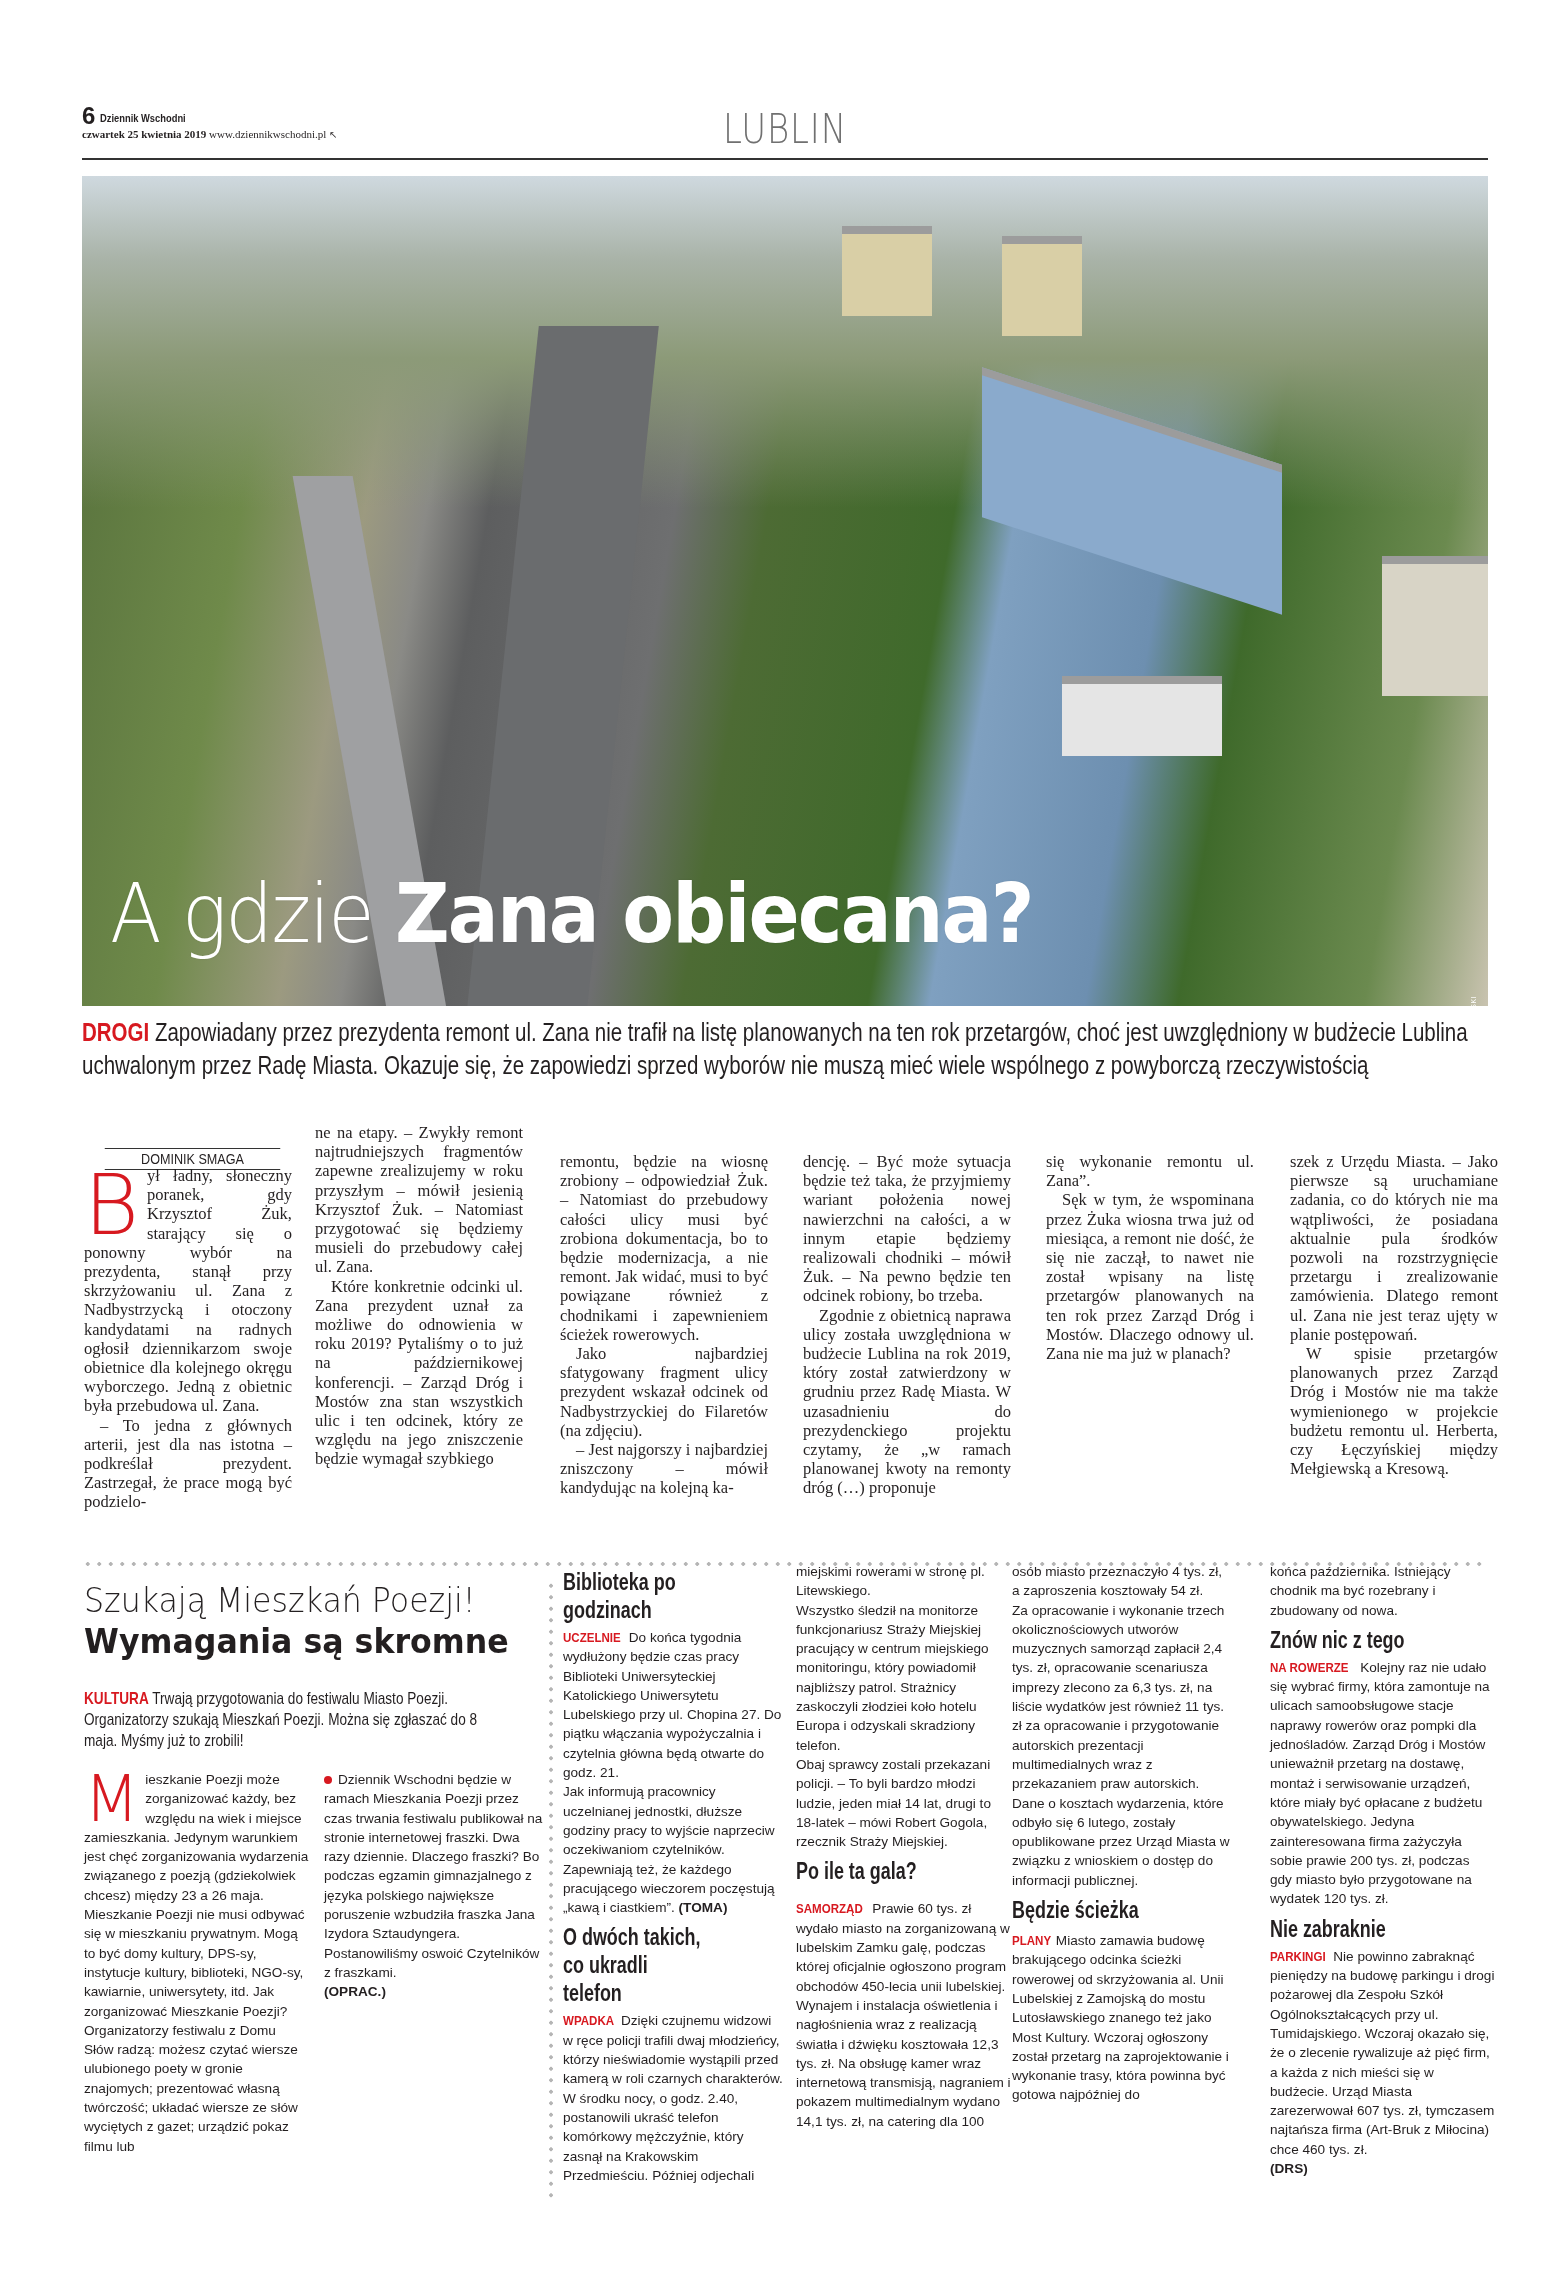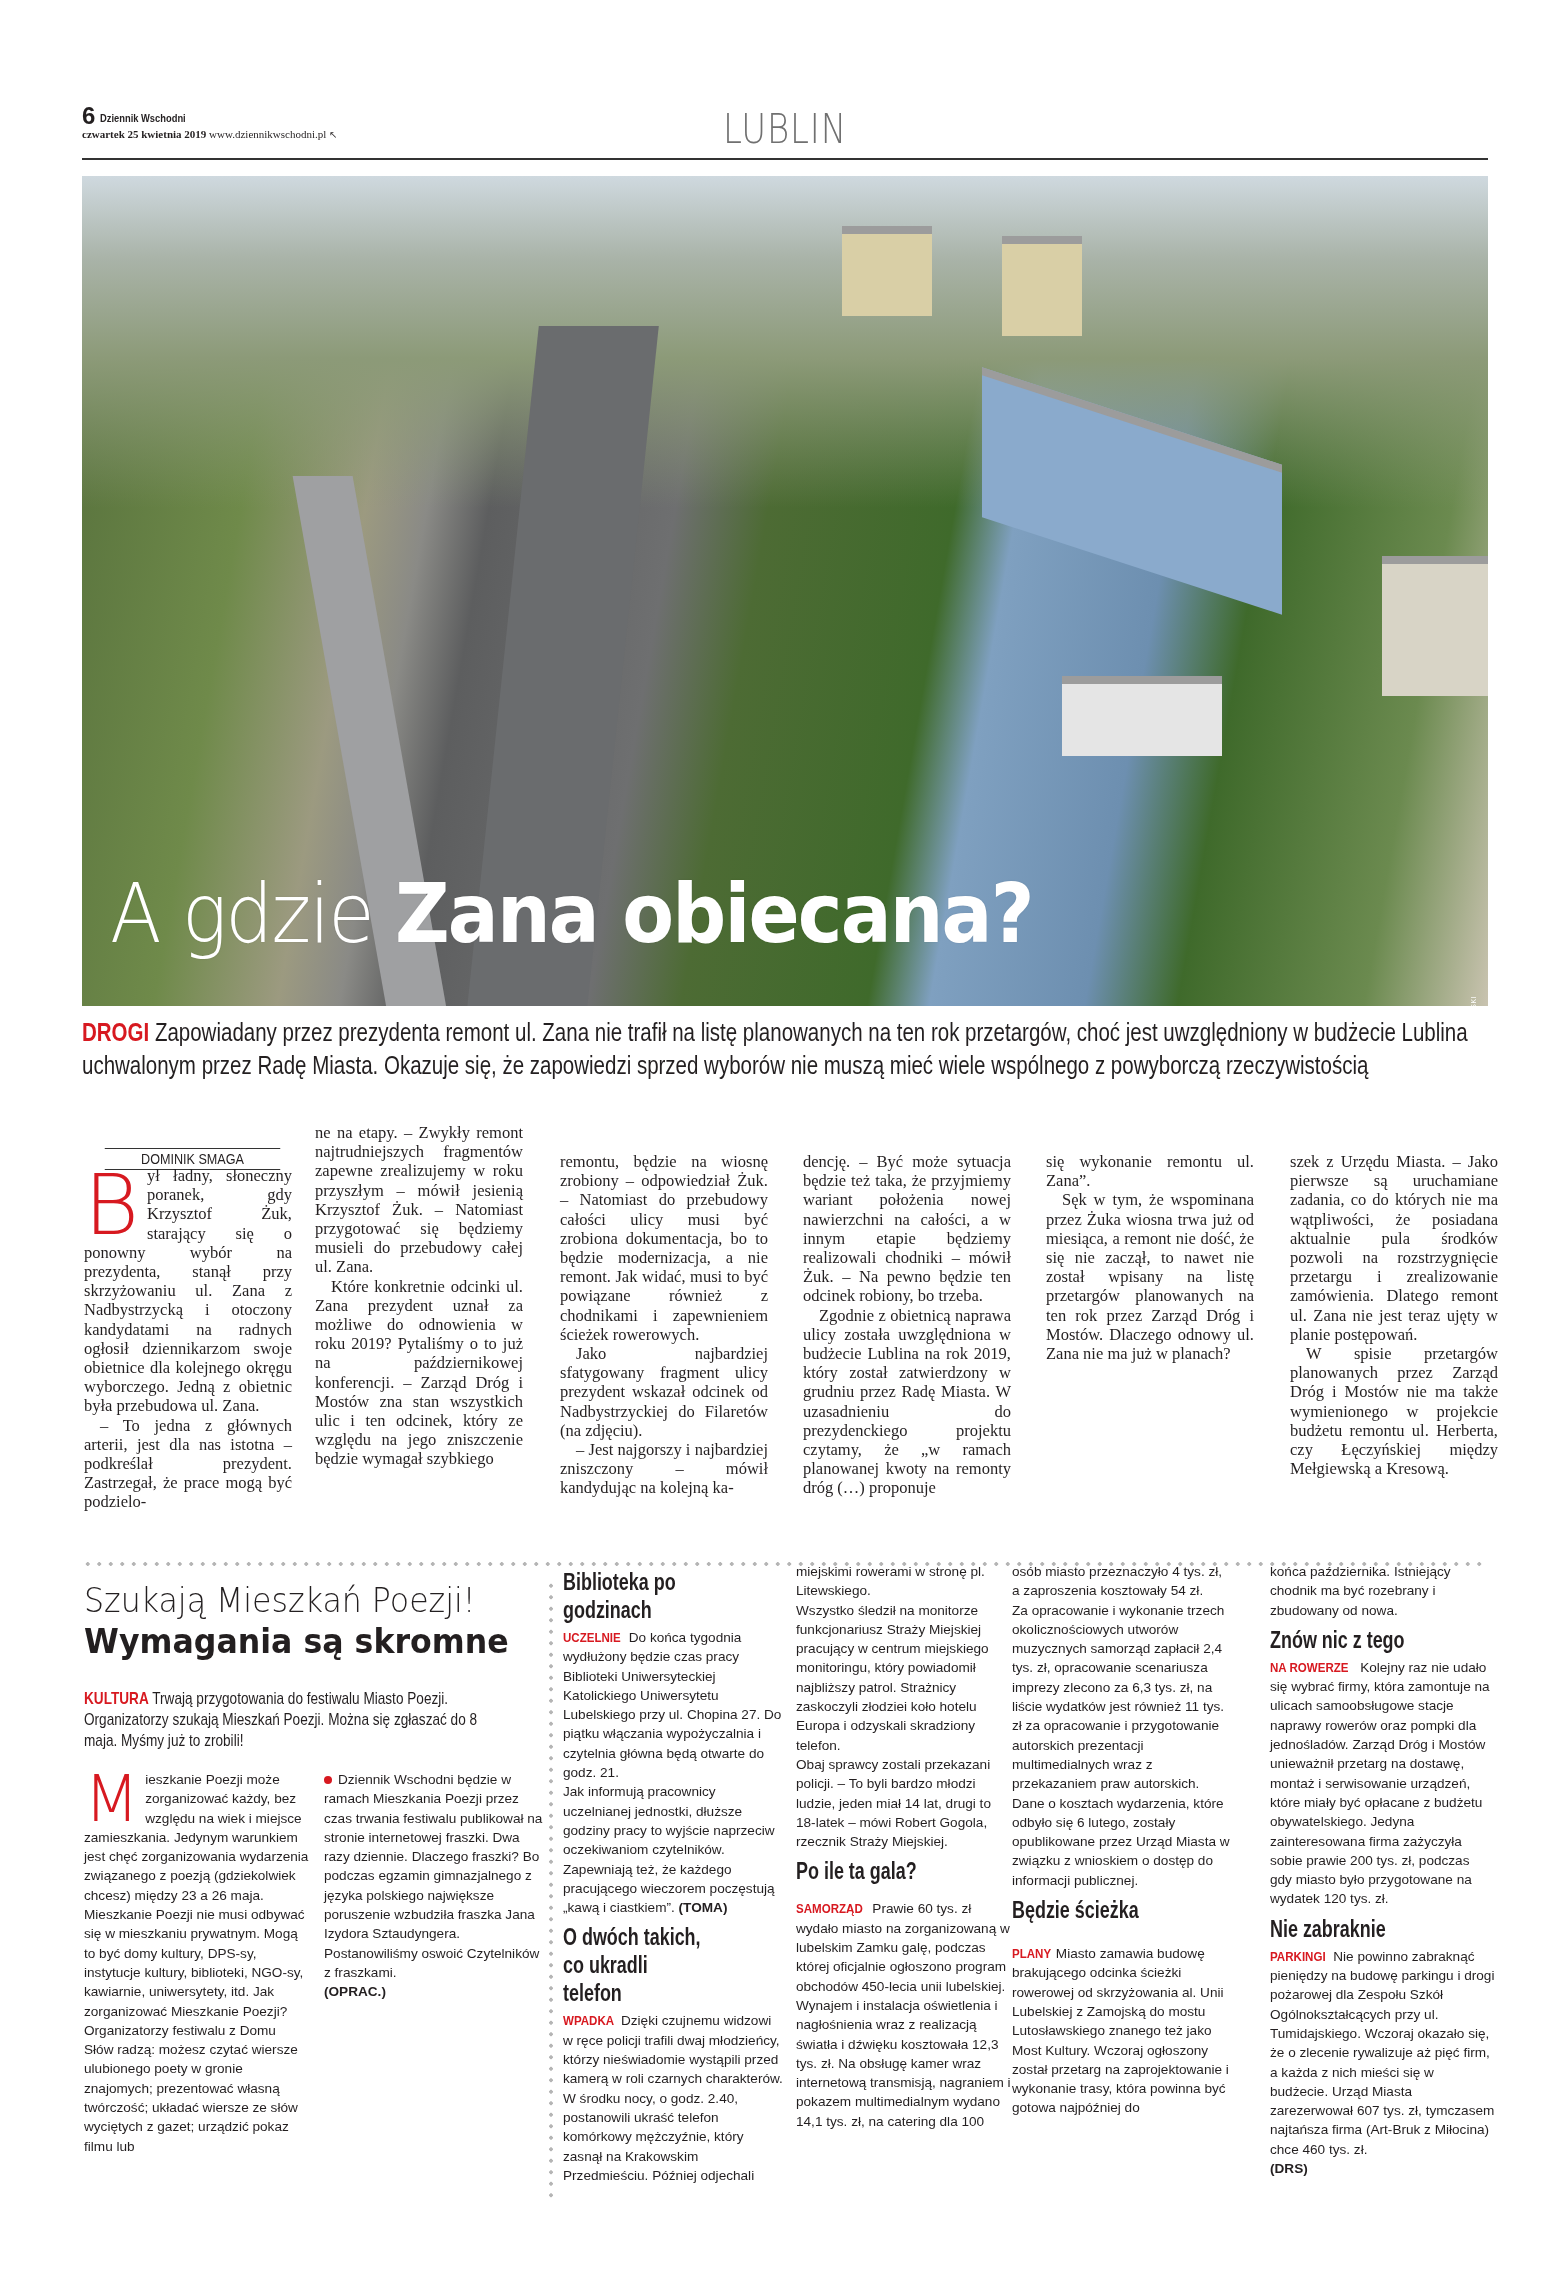--- a/index.html
+++ b/index.html
@@ -153,21 +153,21 @@
   <div>Wszystko śledził na monitorze funkcjonariusz Straży Miejskiej pracujący w centrum miejskiego monitoringu, który powiadomił najbliższy patrol. Strażnicy zaskoczyli złodziei koło hotelu Europa i odzyskali skradziony telefon.</div>
   <div>Obaj sprawcy zostali przekazani policji. – To byli bardzo młodzi ludzie, jeden miał 14 lat, drugi to 18-latek – mówi Robert Gogola, rzecznik Straży Miejskiej.</div>
   <div class="bh">Po ile ta gala?</div>
   <div style="margin-top:14px"><span class="k">SAMORZĄD</span><span> Prawie 60 tys. zł wydało miasto na zorganizowaną w lubelskim Zamku galę, podczas której oficjalnie ogłoszono program obchodów 450-lecia unii lubelskiej. Wynajem i instalacja oświetlenia i nagłośnienia wraz z realizacją światła i dźwięku kosztowała 12,3 tys. zł. Na obsługę kamer wraz internetową transmisją, nagraniem i pokazem multimedialnym wydano 14,1 tys. zł, na catering dla 100</span></div>
 </div>
 
 <div class="small s5">
   <div>osób miasto przeznaczyło 4 tys. zł, a zaproszenia kosztowały 54 zł.</div>
   <div>Za opracowanie i wykonanie trzech okolicznościowych utworów muzycznych samorząd zapłacił 2,4 tys. zł, opracowanie scenariusza imprezy zlecono za 6,3 tys. zł, na liście wydatków jest również 11 tys. zł za opracowanie i przygotowanie autorskich prezentacji multimedialnych wraz z przekazaniem praw autorskich. Dane o kosztach wydarzenia, które odbyło się 6 lutego, zostały opublikowane przez Urząd Miasta w związku z wnioskiem o dostęp do informacji publicznej.</div>
   <div class="bh">Będzie ścieżka</div>
-  <div style="margin-top:20px"><span class="k">PLANY</span><span> Miasto zamawia budowę brakującego odcinka ścieżki rowerowej od skrzyżowania al. Unii Lubelskiej z Zamojską do mostu Lutosławskiego znanego też jako Most Kultury. Wczoraj ogłoszony został przetarg na zaprojektowanie i wykonanie trasy, która powinna być gotowa najpóźniej do</span></div>
+  <div style="margin-top:7px"><span class="k">PLANY</span><span> Miasto zamawia budowę brakującego odcinka ścieżki rowerowej od skrzyżowania al. Unii Lubelskiej z Zamojską do mostu Lutosławskiego znanego też jako Most Kultury. Wczoraj ogłoszony został przetarg na zaprojektowanie i wykonanie trasy, która powinna być gotowa najpóźniej do</span></div>
 </div>
 
 <div class="small s6">
   <div>końca października. Istniejący chodnik ma być rozebrany i zbudowany od nowa.</div>
   <div class="bh">Znów nic z tego</div>
   <div><span class="k">NA ROWERZE</span><span> Kolejny raz nie udało się wybrać firmy, która zamontuje na ulicach samoobsługowe stacje naprawy rowerów oraz pompki dla jednośladów. Zarząd Dróg i Mostów unieważnił przetarg na dostawę, montaż i serwisowanie urządzeń, które miały być opłacane z budżetu obywatelskiego. Jedyna zainteresowana firma zażyczyła sobie prawie 200 tys. zł, podczas gdy miasto było przygotowane na wydatek 120 tys. zł.</span></div>
   <div class="bh">Nie zabraknie</div>
   <div><span class="k">PARKINGI</span><span> Nie powinno zabraknąć pieniędzy na budowę parkingu i drogi pożarowej dla Zespołu Szkół Ogólnokształcących przy ul. Tumidajskiego. Wczoraj okazało się, że o zlecenie rywalizuje aż pięć firm, a każda z nich mieści się w budżecie. Urząd Miasta zarezerwował 607 tys. zł, tymczasem najtańsza firma (Art-Bruk z Miłocina) chce 460 tys. zł.</span></div>
   <div class="sig">(DRS)</div>
 </div>

